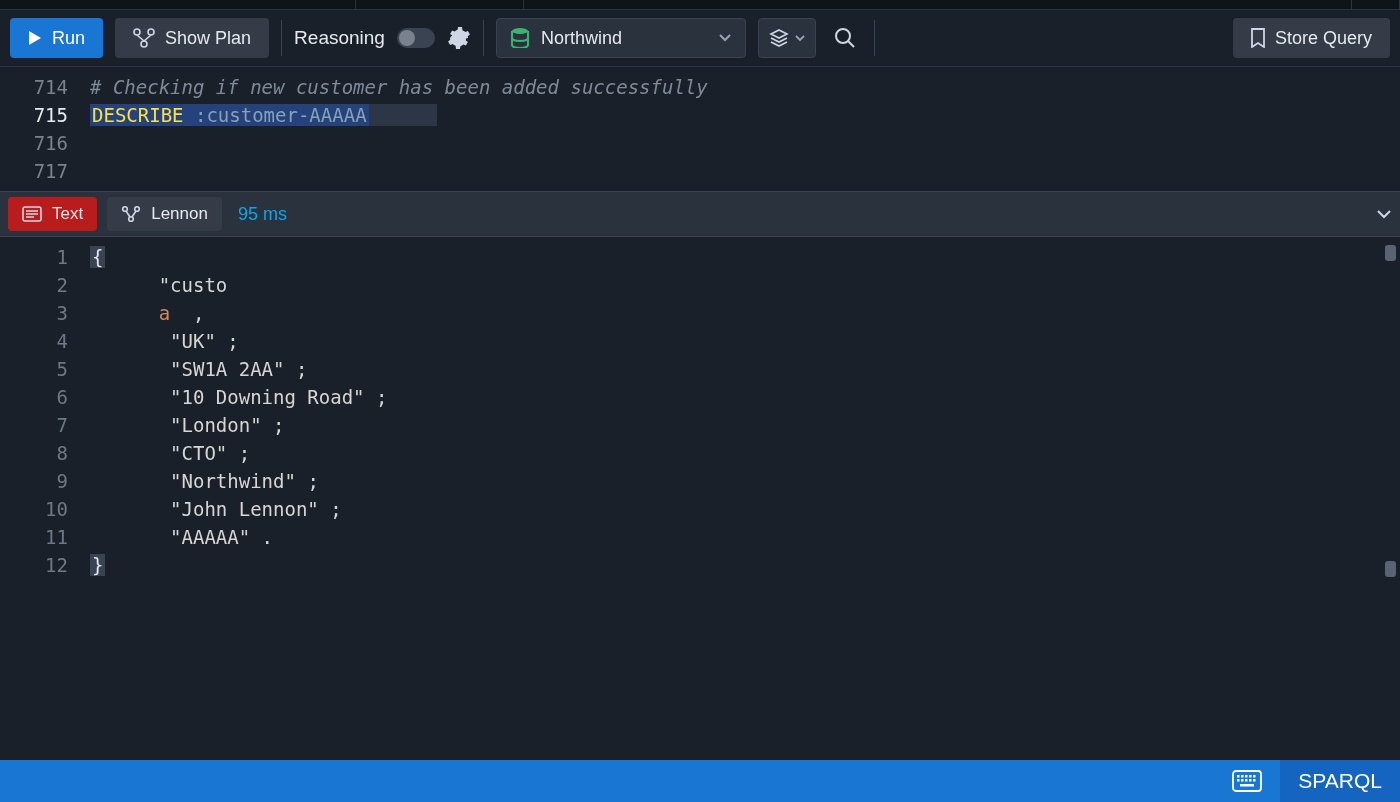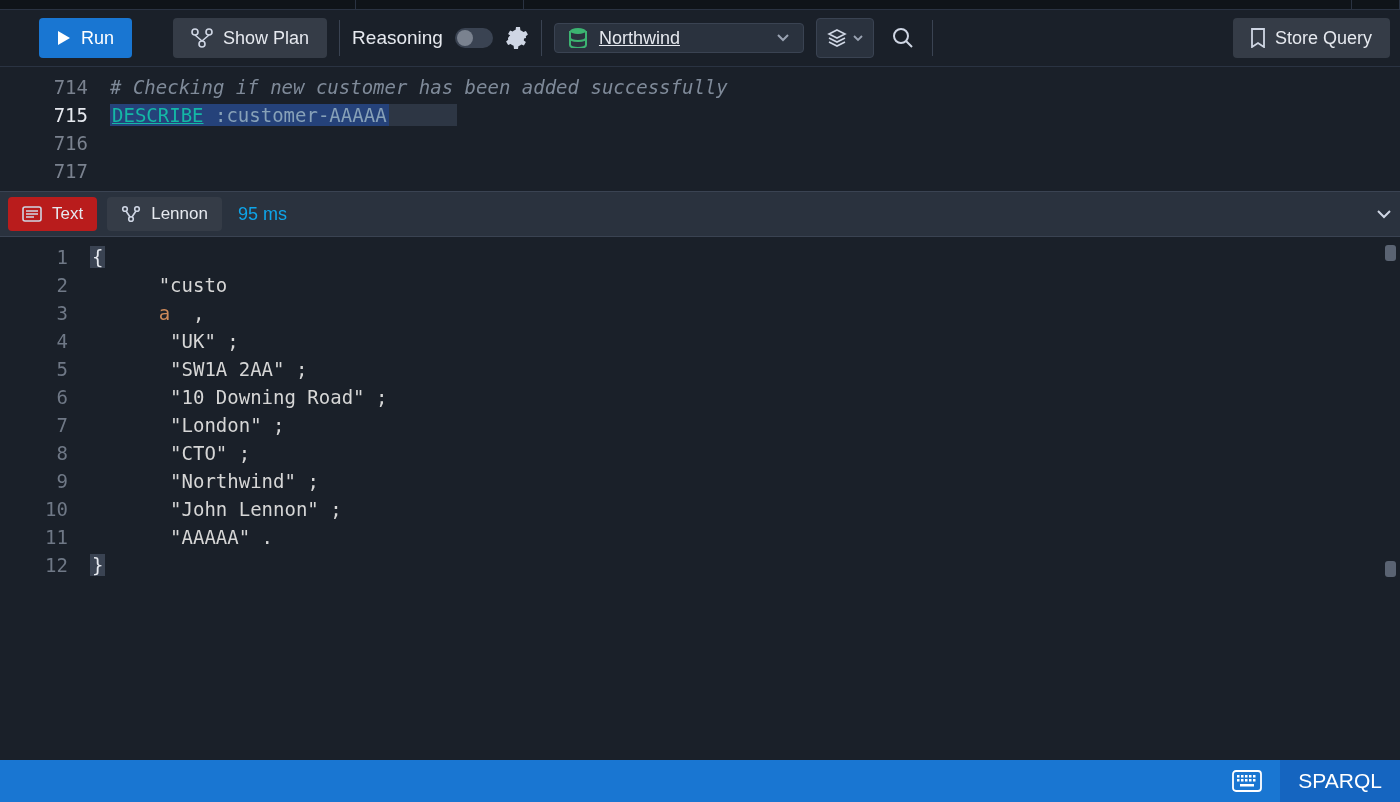--- a/index.html
+++ b/index.html
@@ -19,55 +19,54 @@
     background:#1a2029;
     border-bottom:1px solid #2a3342;
     height:57px;
   }
   .btn {
     display:flex; align-items:center; gap:10px;
     padding:8px 18px; border-radius:4px;
     background:#353c47; color:#e6e9ef;
     font-size:18px; cursor:pointer; border:none;
     height:40px;
-    margin-left:29px;
   }
   .btn-primary { background:#1976d2; color:#fff; }
   .divider { width:1px; height:36px; background:#3a4352; }
   .toggle {
     width:38px; height:20px; border-radius:10px;
     background:#3a4352; position:relative;
   }
   .toggle::after {
     content:""; position:absolute; left:2px; top:2px;
     width:16px; height:16px; border-radius:50%;
     background:#7a828f;
   }
   .db-select {
     display:flex; align-items:center; gap:12px;
     background:#2a323e; border:1px solid #3a4352;
-    border-radius:4px; padding:6px 14px; height:30px;
+    border-radius:4px; padding:6px 14px; height:40px;
     min-width:250px; justify-content:space-between;
-    font-size:18px; color:#e6e9ef;text-decoration:underline;
+    font-size:18px; color:#e6e9ef;
   }
   .icon-btn { display:flex; align-items:center; justify-content:center;
     background:#2a323e; border:1px solid #3a4352; border-radius:4px;
     height:40px; min-width:48px; cursor:pointer; gap:6px; padding:0 10px;}
   .plain-icon { color:#b7bfcd; cursor:pointer; display:flex; align-items:center; }
   .spacer { flex:1; }
   .editor {
     display:flex; font-family:"SF Mono",Menlo,Consolas,monospace;
     font-size:19px; line-height:28px;
     height:124px;
   }
-  .gutter { width:80px; text-align:right; padding:6px 12px 6px 0; color:#7a828f; background:#1a2029;margin-left:20px;}
+  .gutter { width:80px; text-align:right; padding:6px 12px 6px 0; color:#7a828f; background:#1a2029;}
   .gutter .cur { color:#e6e9ef; }
   .code { padding:6px 0 6px 10px; }
   .code .comment { color:#7f8a99; font-style:italic; }
-  .code .kw { color:#14b8a6;text-decoration:underline; }
+  .code .kw { color:#fde047; }
   .code .prefix { color:#87a1b8; }
   .code .sel { background:#25427a; padding:0 2px;}
   .code .hlbg { background:#2d3644; }
   .result-bar {
     display:flex; align-items:center; gap:10px;
     background:#2a323e; padding:6px 8px; height:46px;
     border-top:1px solid #3a4352; border-bottom:1px solid #3a4352;
   }
   .chip { display:flex; align-items:center; gap:10px; padding:6px 14px;
     border-radius:4px; background:#353c47; color:#e6e9ef; font-size:17px; cursor:pointer; height:34px;}

